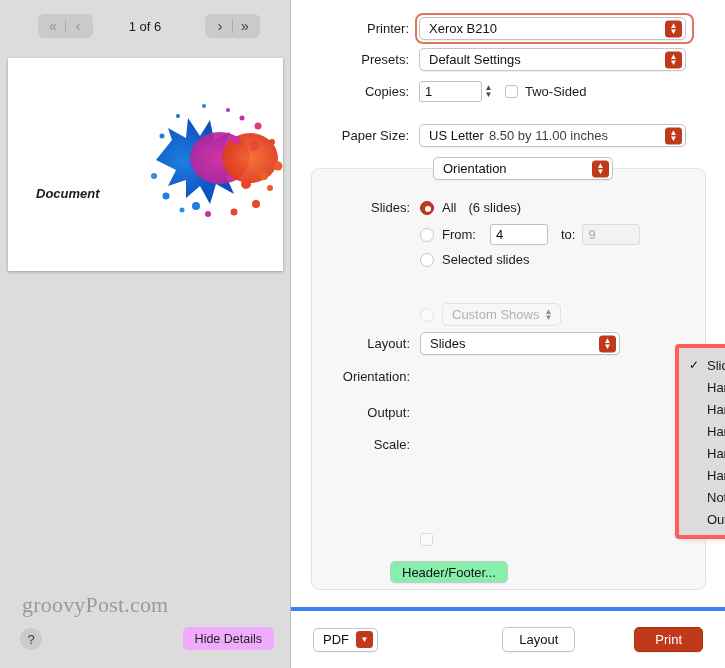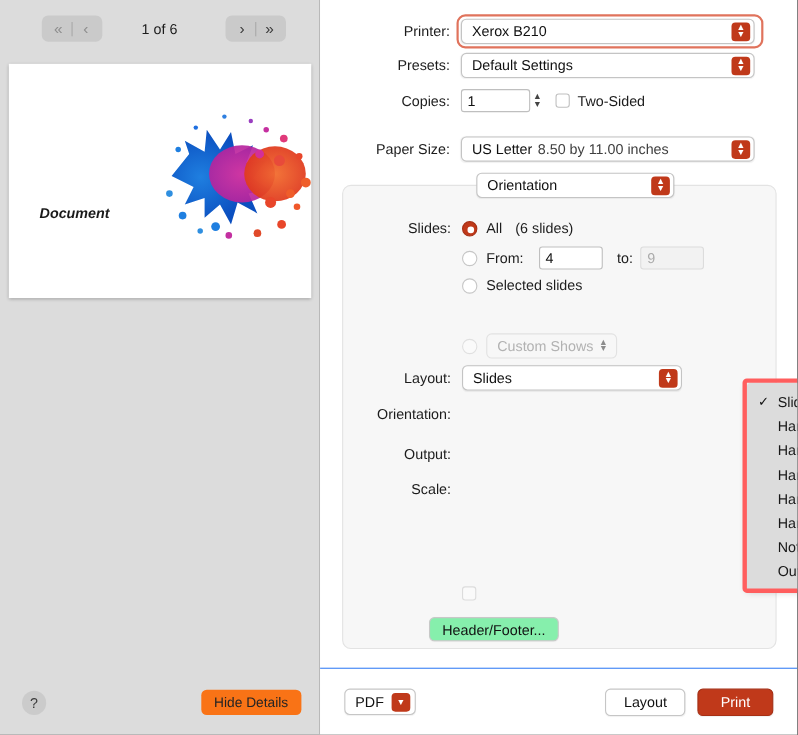--- a/index.html
+++ b/index.html
@@ -100,21 +100,21 @@
     display: flex; align-items: center; justify-content: center;
     font-size: 13px;
     color: #3a3a3a;
   }
   .hide-details {
     position: absolute;
     right: 16px; bottom: 18px;
     height: 23px;
     padding: 0 12px;
     border-radius: 5px;
-    background: #f97316;
+    background: #f0abfc;
     display: flex; align-items: center;
     font-size: 12.5px;
     color: #242424;
   }
 
   
   .settings-pane {
     flex: 1;
     position: relative;
     background: #fff;
@@ -294,24 +294,25 @@
     font-size: 13px;
     color: #111;
     display: flex; align-items: center;
     box-shadow: 0 0.5px 1px rgba(0,0,0,0.05);
   }
 
   .bottom-bar {
     position: absolute;
     left: 0; right: 0; bottom: 0;
     height: 61px;
-    border-top: 1px solid #3b82f6;
+    border-top: 4px solid #3b82f6;
     display: flex;
     align-items: center;
     padding: 0 22px;
+    gap: 48px;
   }
   .pdf-btn {
     height: 24px;
     border: 1px solid #c6c6c6;
     border-radius: 5px;
     background: #fff;
     display: flex; align-items: center;
     padding: 0 4px 0 9px;
     gap: 7px;
     font-size: 13px;
@@ -403,20 +404,21 @@
           <circle cx="24" cy="48" r="2.5" fill="#1f7fe0"></circle>
         <circle cx="16" cy="88" r="3" fill="#2f8fe0"></circle>
           <circle cx="28" cy="108" r="3.5" fill="#1f7fe0"></circle>
         <circle cx="108" cy="96" r="5" fill="#e8462a"></circle>
           <circle cx="126" cy="88" r="4" fill="#ef5d2a"></circle>
         <circle cx="98" cy="52" r="4" fill="#d32f9a"></circle>
           <circle cx="116" cy="58" r="5" fill="#e84a3a"></circle>
       </svg>
     </div>
 
+    <div class="watermark">groovyPost.com</div>
     <div class="help-btn">?</div>
     <div class="hide-details">Hide Details</div>
   </div>
 
   <div class="settings-pane">
 
     <div class="row" style="position:absolute; left:0; top:17px; width:100%;">
       <div class="lbl" style="width:118px;">Printer:</div>
       <div class="popup" style="width:267px; margin-left:10px;">
         <span>Xerox B210</span>

